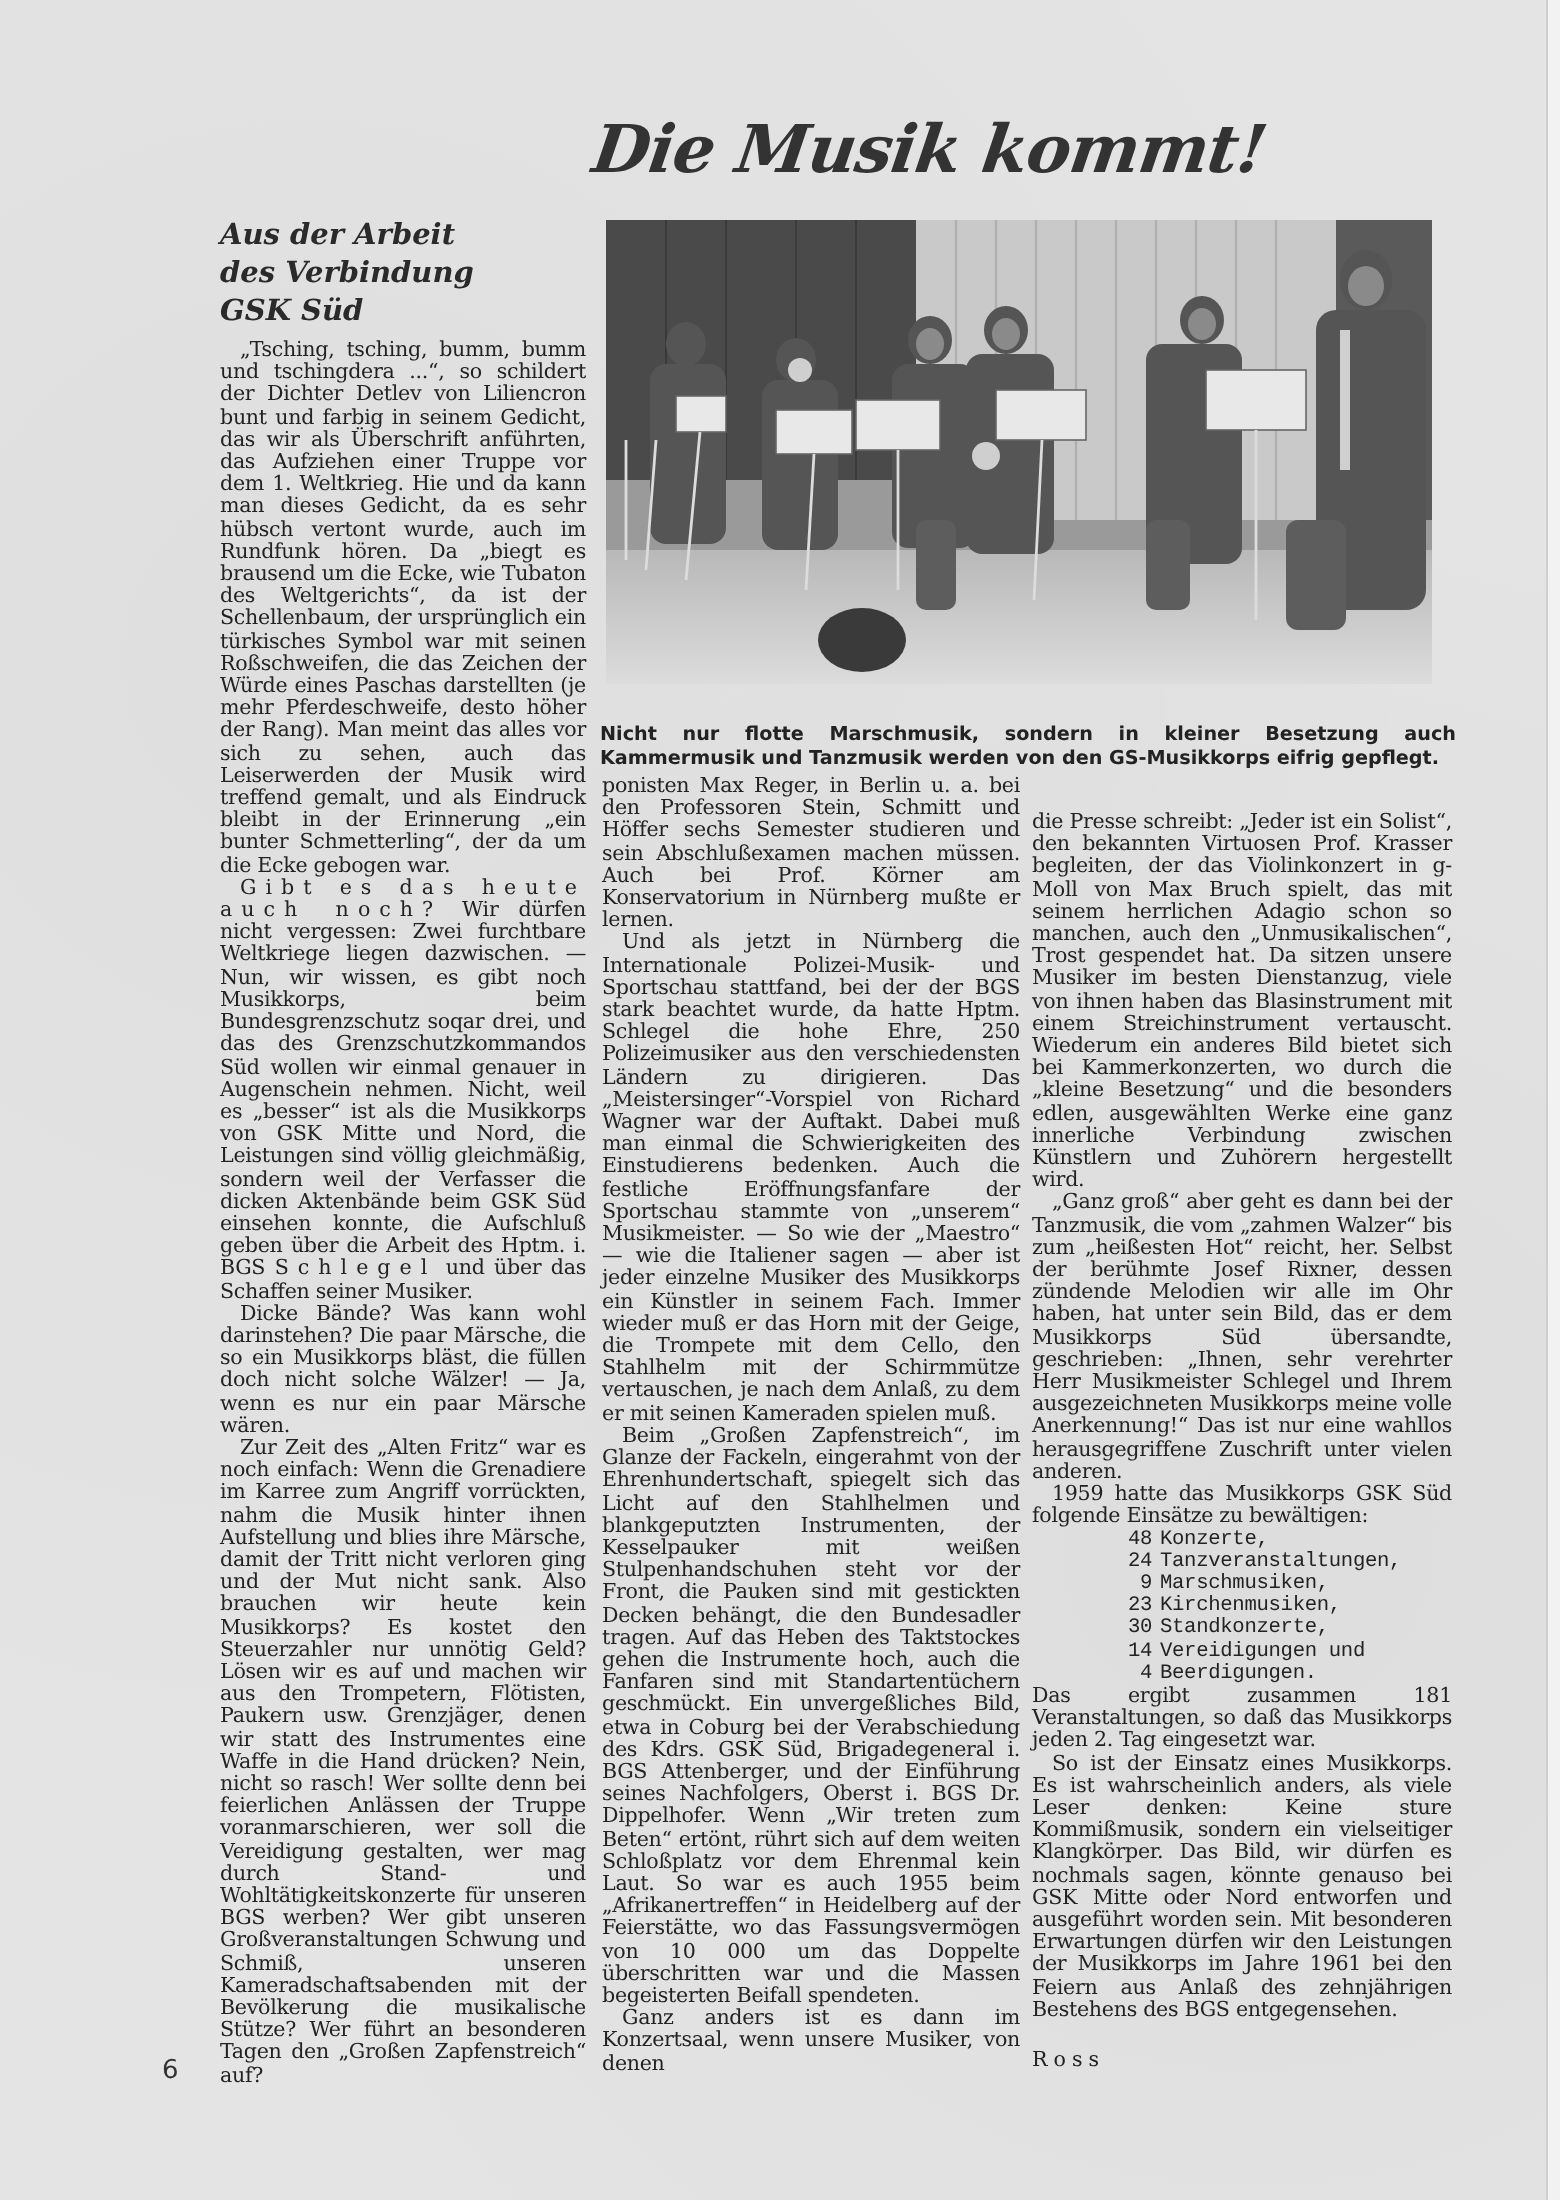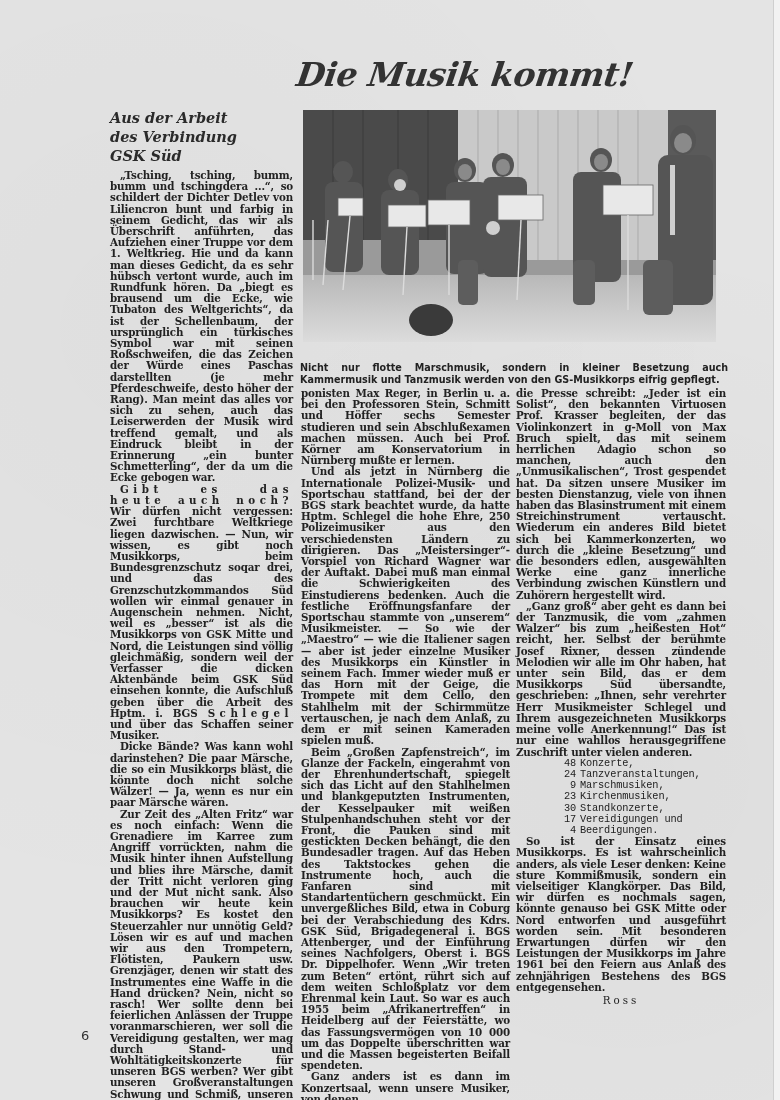--- a/index.html
+++ b/index.html
@@ -12,36 +12,36 @@
           #e4e4e4;}
   .right-edge{position:absolute;right:0;top:0;width:6px;height:1100px;background:#f2f2f2;border-left:1px solid #cfcfcf;}
   .title{position:absolute;left:296px;top:55px;width:300px;height:50px;
          font-family:"DejaVu Serif",serif;font-style:italic;font-weight:bold;
          font-size:33px;color:#333;letter-spacing:-0.5px;transform:skewX(-8deg);white-space:nowrap;}
   .subhead{position:absolute;left:110px;top:108px;width:180px;text-align:left;
            font-family:"DejaVu Serif",serif;font-style:italic;font-weight:bold;
            font-size:14.5px;line-height:19px;color:#2a2a2a;}
   .col{position:absolute;font-family:"DejaVu Serif",serif;font-size:10.3px;line-height:11.2px;
        color:#222;text-align:justify;hyphens:manual;letter-spacing:-0.15px;}
-  .col p{margin:0;text-indent:10px;font-weight:bold;}
+  .col p{margin:0;text-indent:10px;}
   .col p.noindent{text-indent:0;}
   .col1{left:110px;top:170px;width:183px;}
   .col2{left:301px;top:388px;width:209px;}
-  .col3{left:516px;top:388px;width:210px;}
+  .col3{left:516px;top:406px;width:210px;}
   .spaced{letter-spacing:4.5px;}
   .photo{position:absolute;left:303px;top:110px;width:413px;height:232px;overflow:hidden;
          background:linear-gradient(180deg,#6d6d6d 0%,#8c8c8c 40%,#bdbdbd 72%,#d6d6d6 100%);}
   .caption-title{position:absolute;left:303px;top:346px;width:413px;text-align:center;
                  font-family:"DejaVu Serif",serif;font-style:italic;font-weight:bold;font-size:12.5px;color:#222;letter-spacing:0.3px;}
   .caption-text{position:absolute;left:300px;top:362px;width:428px;font-family:"DejaVu Sans",sans-serif;
                 font-weight:bold;font-size:9.6px;line-height:11.5px;color:#222;text-align:justify;}
   .list{margin:0 0 0 0;padding:0;list-style:none;}
   .list li{display:flex;padding-left:44px;font-family:Liberation Mono, monospace;}
   .list .n{display:inline-block;width:16px;text-align:right;margin-right:4px;}
-  .signature{text-align:center;letter-spacing:3px;margin-top:2px;}
+  .signature{text-align:left;letter-spacing:3px;margin-top:14px;}
   .page-number{position:absolute;left:81px;top:1028px;font-family:"DejaVu Sans",sans-serif;font-size:13px;color:#333;}
 </style>
 </head>
 <body>
 
 <div class="page">
   <div class="right-edge"></div>
 
   <div class="title">Die Musik kommt!</div>
 
@@ -137,35 +137,36 @@
         <rect x="270" y="150" width="22" height="45" rx="5"></rect>
       </g>
     </svg>
   </div>
 
   <div class="caption-text">Nicht nur flotte Marschmusik, sondern in kleiner Besetzung auch Kammermusik und Tanzmusik werden von den GS-Musikkorps eifrig gepflegt.</div>
 
   <div class="col col1">
     <p>„Tsching, tsching, bumm, bumm und tschingdera ...“, so schildert der Dichter Detlev von Liliencron bunt und farbig in seinem Gedicht, das wir als Überschrift anführten, das Aufziehen einer Truppe vor dem 1. Weltkrieg. Hie und da kann man dieses Gedicht, da es sehr hübsch vertont wurde, auch im Rundfunk hören. Da „biegt es brausend um die Ecke, wie Tubaton des Weltgerichts“, da ist der Schellenbaum, der ursprünglich ein türkisches Symbol war mit seinen Roßschweifen, die das Zeichen der Würde eines Paschas darstellten (je mehr Pferdeschweife, desto höher der Rang). Man meint das alles vor sich zu sehen, auch das Leiserwerden der Musik wird treffend gemalt, und als Eindruck bleibt in der Erinnerung „ein bunter Schmetterling“, der da um die Ecke gebogen war.</p>
     <p><span class="spaced">Gibt es das heute auch noch?</span><span> Wir dürfen nicht vergessen: Zwei furchtbare Weltkriege liegen dazwischen. — Nun, wir wissen, es gibt noch Musikkorps, beim Bundesgrenzschutz soqar drei, und das des Grenzschutzkommandos Süd wollen wir einmal genauer in Augenschein nehmen. Nicht, weil es „besser“ ist als die Musikkorps von GSK Mitte und Nord, die Leistungen sind völlig gleichmäßig, sondern weil der Verfasser die dicken Aktenbände beim GSK Süd einsehen konnte, die Aufschluß geben über die Arbeit des Hptm. i. BGS </span><span class="spaced">Schlegel</span><span> und über das Schaffen seiner Musiker.</span></p>
-    <p>Dicke Bände? Was kann wohl darinstehen? Die paar Märsche, die so ein Musikkorps bläst, die könnte doch nicht solche Wälzer! — Ja, wenn es nur ein paar Märsche wären.</p>
+    <p>Dicke Bände? Was kann wohl darinstehen? Die paar Märsche, die so ein Musikkorps bläst, die füllen doch nicht solche Wälzer! — Ja, wenn es nur ein paar Märsche wären.</p>
     <p>Zur Zeit des „Alten Fritz“ war es noch einfach: Wenn die Grenadiere im Karree zum Angriff vorrückten, nahm die Musik hinter ihnen Aufstellung und blies ihre Märsche, damit der Tritt nicht verloren ging und der Mut nicht sank. Also brauchen wir heute kein Musikkorps? Es kostet den Steuerzahler nur unnötig Geld? Lösen wir es auf und machen wir aus den Trompetern, Flötisten, Paukern usw. Grenzjäger, denen wir statt des Instrumentes eine Waffe in die Hand drücken? Nein, nicht so rasch! Wer sollte denn bei feierlichen Anlässen der Truppe voranmarschieren, wer soll die Vereidigung gestalten, wer mag durch Stand- und Wohltätigkeitskonzerte für unseren BGS werben? Wer gibt unseren Großveranstaltungen Schwung und Schmiß, unseren Kameradschaftsabenden mit der Bevölkerung die musikalische Stütze? Wer führt an besonderen Tagen den „Großen Zapfenstreich“ auf?</p>
 
   </div>
 
   <div class="col col2">
     <p class="noindent">ponisten Max Reger, in Berlin u. a. bei den Professoren Stein, Schmitt und Höffer sechs Semester studieren und sein Abschlußexamen machen müssen. Auch bei Prof. Körner am Konservatorium in Nürnberg mußte er lernen.</p>
     <p>Und als jetzt in Nürnberg die Internationale Polizei-Musik- und Sportschau stattfand, bei der der BGS stark beachtet wurde, da hatte Hptm. Schlegel die hohe Ehre, 250 Polizeimusiker aus den verschiedensten Ländern zu dirigieren. Das „Meistersinger“-Vorspiel von Richard Wagner war der Auftakt. Dabei muß man einmal die Schwierigkeiten des Einstudierens bedenken. Auch die festliche Eröffnungsfanfare der Sportschau stammte von „unserem“ Musikmeister. — So wie der „Maestro“ — wie die Italiener sagen — aber ist jeder einzelne Musiker des Musikkorps ein Künstler in seinem Fach. Immer wieder muß er das Horn mit der Geige, die Trompete mit dem Cello, den Stahlhelm mit der Schirmmütze vertauschen, je nach dem Anlaß, zu dem er mit seinen Kameraden spielen muß.</p>
     <p>Beim „Großen Zapfenstreich“, im Glanze der Fackeln, eingerahmt von der Ehrenhundertschaft, spiegelt sich das Licht auf den Stahlhelmen und blankgeputzten Instrumenten, der Kesselpauker mit weißen Stulpenhandschuhen steht vor der Front, die Pauken sind mit gestickten Decken behängt, die den Bundesadler tragen. Auf das Heben des Taktstockes gehen die Instrumente hoch, auch die Fanfaren sind mit Standartentüchern geschmückt. Ein unvergeßliches Bild, etwa in Coburg bei der Verabschiedung des Kdrs. GSK Süd, Brigadegeneral i. BGS Attenberger, und der Einführung seines Nachfolgers, Oberst i. BGS Dr. Dippelhofer. Wenn „Wir treten zum Beten“ ertönt, rührt sich auf dem weiten Schloßplatz vor dem Ehrenmal kein Laut. So war es auch 1955 beim „Afrikanertreffen“ in Heidelberg auf der Feierstätte, wo das Fassungsvermögen von 10 000 um das Doppelte überschritten war und die Massen begeisterten Beifall spendeten.</p>
     <p>Ganz anders ist es dann im Konzertsaal, wenn unsere Musiker, von denen</p>
   </div>
 
   <div class="col col3">
     <p class="noindent">die Presse schreibt: „Jeder ist ein Solist“, den bekannten Virtuosen Prof. Krasser begleiten, der das Violinkonzert in g-Moll von Max Bruch spielt, das mit seinem herrlichen Adagio schon so manchen, auch den „Unmusikalischen“, Trost gespendet hat. Da sitzen unsere Musiker im besten Dienstanzug, viele von ihnen haben das Blasinstrument mit einem Streichinstrument vertauscht. Wiederum ein anderes Bild bietet sich bei Kammerkonzerten, wo durch die „kleine Besetzung“ und die besonders edlen, ausgewählten Werke eine ganz innerliche Verbindung zwischen Künstlern und Zuhörern hergestellt wird.</p>
     <p>„Ganz groß“ aber geht es dann bei der Tanzmusik, die vom „zahmen Walzer“ bis zum „heißesten Hot“ reicht, her. Selbst der berühmte Josef Rixner, dessen zündende Melodien wir alle im Ohr haben, hat unter sein Bild, das er dem Musikkorps Süd übersandte, geschrieben: „Ihnen, sehr verehrter Herr Musikmeister Schlegel und Ihrem ausgezeichneten Musikkorps meine volle Anerkennung!“ Das ist nur eine wahllos herausgegriffene Zuschrift unter vielen anderen.</p>
+    <p>1959 hatte das Musikkorps GSK Süd folgende Einsätze zu bewältigen:</p>
     <ul class="list">
       <li>
           <span class="n">48</span>
           <span>Konzerte,</span>
         </li>
       <li>
           <span class="n">24</span>
           <span>Tanzveranstaltungen,</span>
         </li>
       <li>
@@ -174,26 +175,27 @@
         </li>
       <li>
           <span class="n">23</span>
           <span>Kirchenmusiken,</span>
         </li>
       <li>
           <span class="n">30</span>
           <span>Standkonzerte,</span>
         </li>
       <li>
-          <span class="n">17</span>
+          <span class="n">14</span>
           <span>Vereidigungen und</span>
         </li>
       <li>
           <span class="n">4</span>
           <span>Beerdigungen.</span>
         </li>
     </ul>
+    <p class="noindent">Das ergibt zusammen 181 Veranstaltungen, so daß das Musikkorps jeden 2. Tag eingesetzt war.</p>
     <p>So ist der Einsatz eines Musikkorps. Es ist wahrscheinlich anders, als viele Leser denken: Keine sture Kommißmusik, sondern ein vielseitiger Klangkörper. Das Bild, wir dürfen es nochmals sagen, könnte genauso bei GSK Mitte oder Nord entworfen und ausgeführt worden sein. Mit besonderen Erwartungen dürfen wir den Leistungen der Musikkorps im Jahre 1961 bei den Feiern aus Anlaß des zehnjährigen Bestehens des BGS entgegensehen.</p>
     <div class="signature">Ross</div>
   </div>
 
   <div class="page-number">6</div>
 </div>
 
 </body></html>

